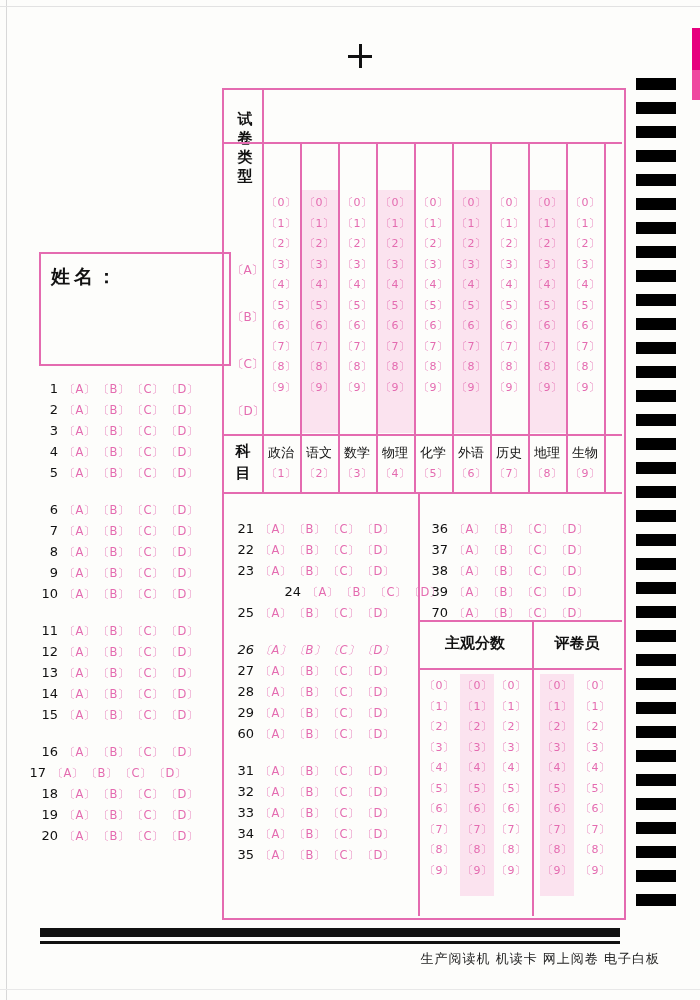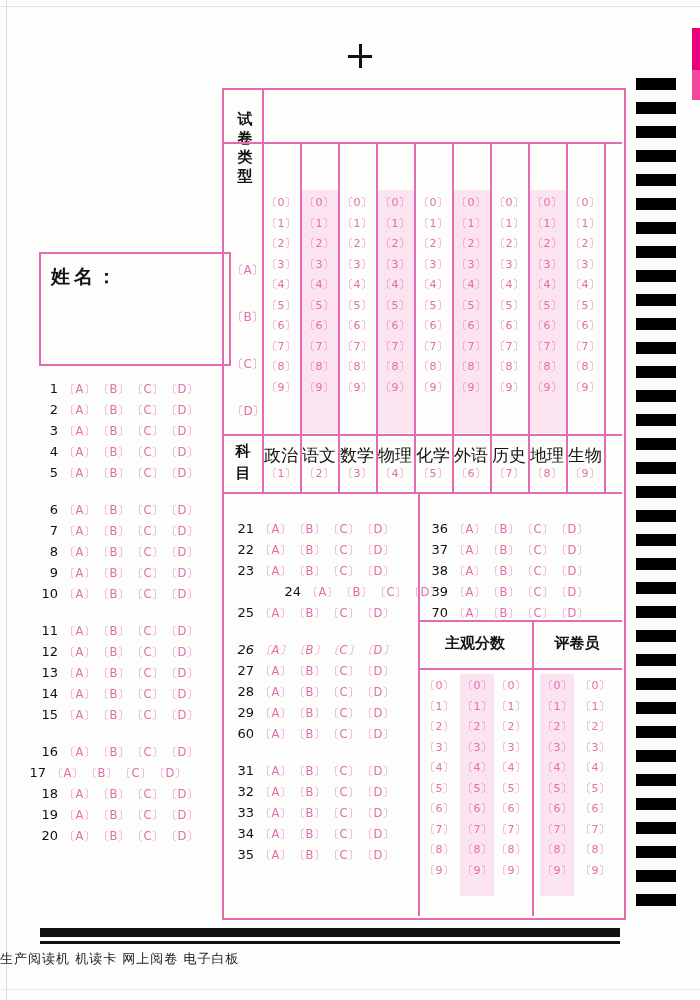--- a/index.html
+++ b/index.html
@@ -88,39 +88,39 @@
     font-size:15px;color:#111;font-weight:bold;line-height:19px;
   }
 
   
   .shade{position:absolute;background:#fbe3ef;}
 
   .digitcol{position:absolute;width:38px;text-align:center;}
   .digitcol .b{font-size:11px;color:#e46bb0;line-height:20.5px;white-space:nowrap;}
 
   .subjcell{
-    position:absolute;width:42px;text-align:center;font-size:17px;color:#111;
+    position:absolute;width:42px;text-align:center;font-size:13px;color:#111;
     font-family:"DejaVu Serif","Liberation Serif",serif;
   }
   .subjbub{position:absolute;width:42px;text-align:center;font-size:11px;color:#e46bb0;}
 
   .kemu{
     position:absolute;left:232px;top:440px;width:22px;text-align:center;
     font-family:"DejaVu Serif","Liberation Serif",serif;font-size:15px;color:#111;
     font-weight:bold;line-height:22px;
   }
 
   .boxtitle{
     position:absolute;text-align:center;
     font-family:"DejaVu Serif","Liberation Serif",serif;
     font-size:15px;color:#111;font-weight:bold;
   }
 
   .footer{
-    position:absolute;left:0;top:950px;width:660px;text-align:left;
+    position:absolute;left:0;top:950px;width:660px;text-align:right;
     font-family:"DejaVu Serif","Liberation Serif",serif;
     font-size:13px;color:#222;letter-spacing:1px;
   }
 </style>
 </head>
 <body>
 
 <div class="sheet">
 
   <div class="edge-left"></div>

